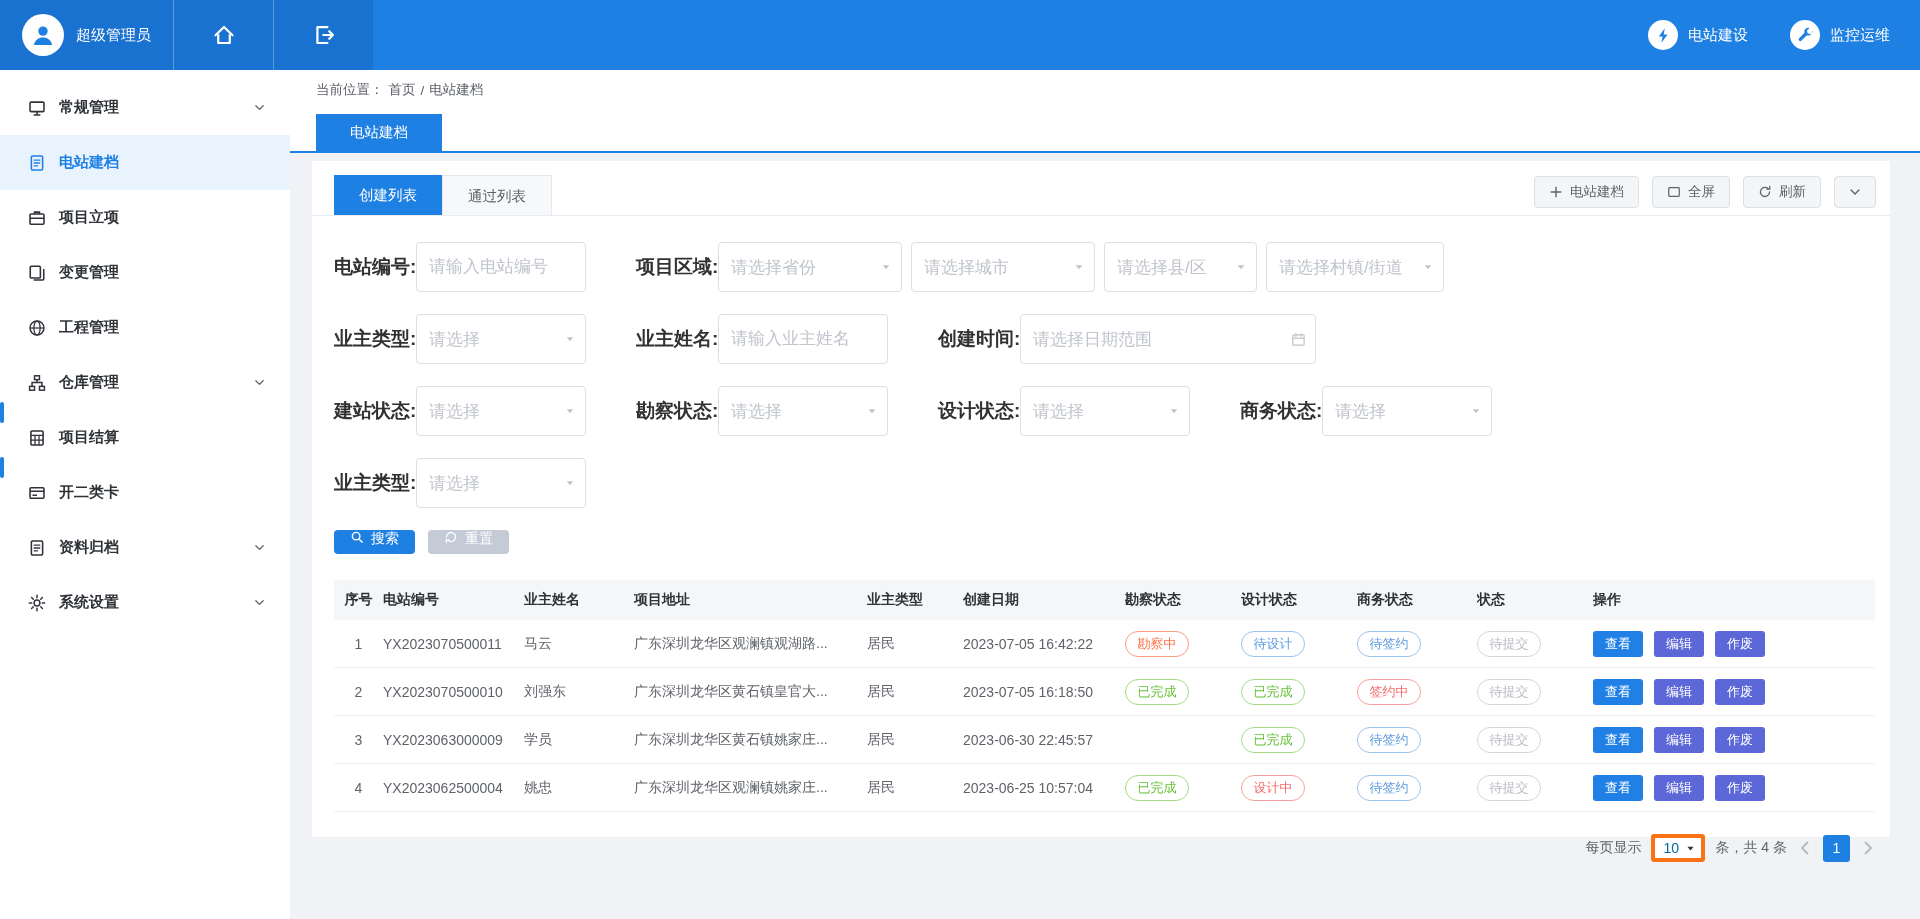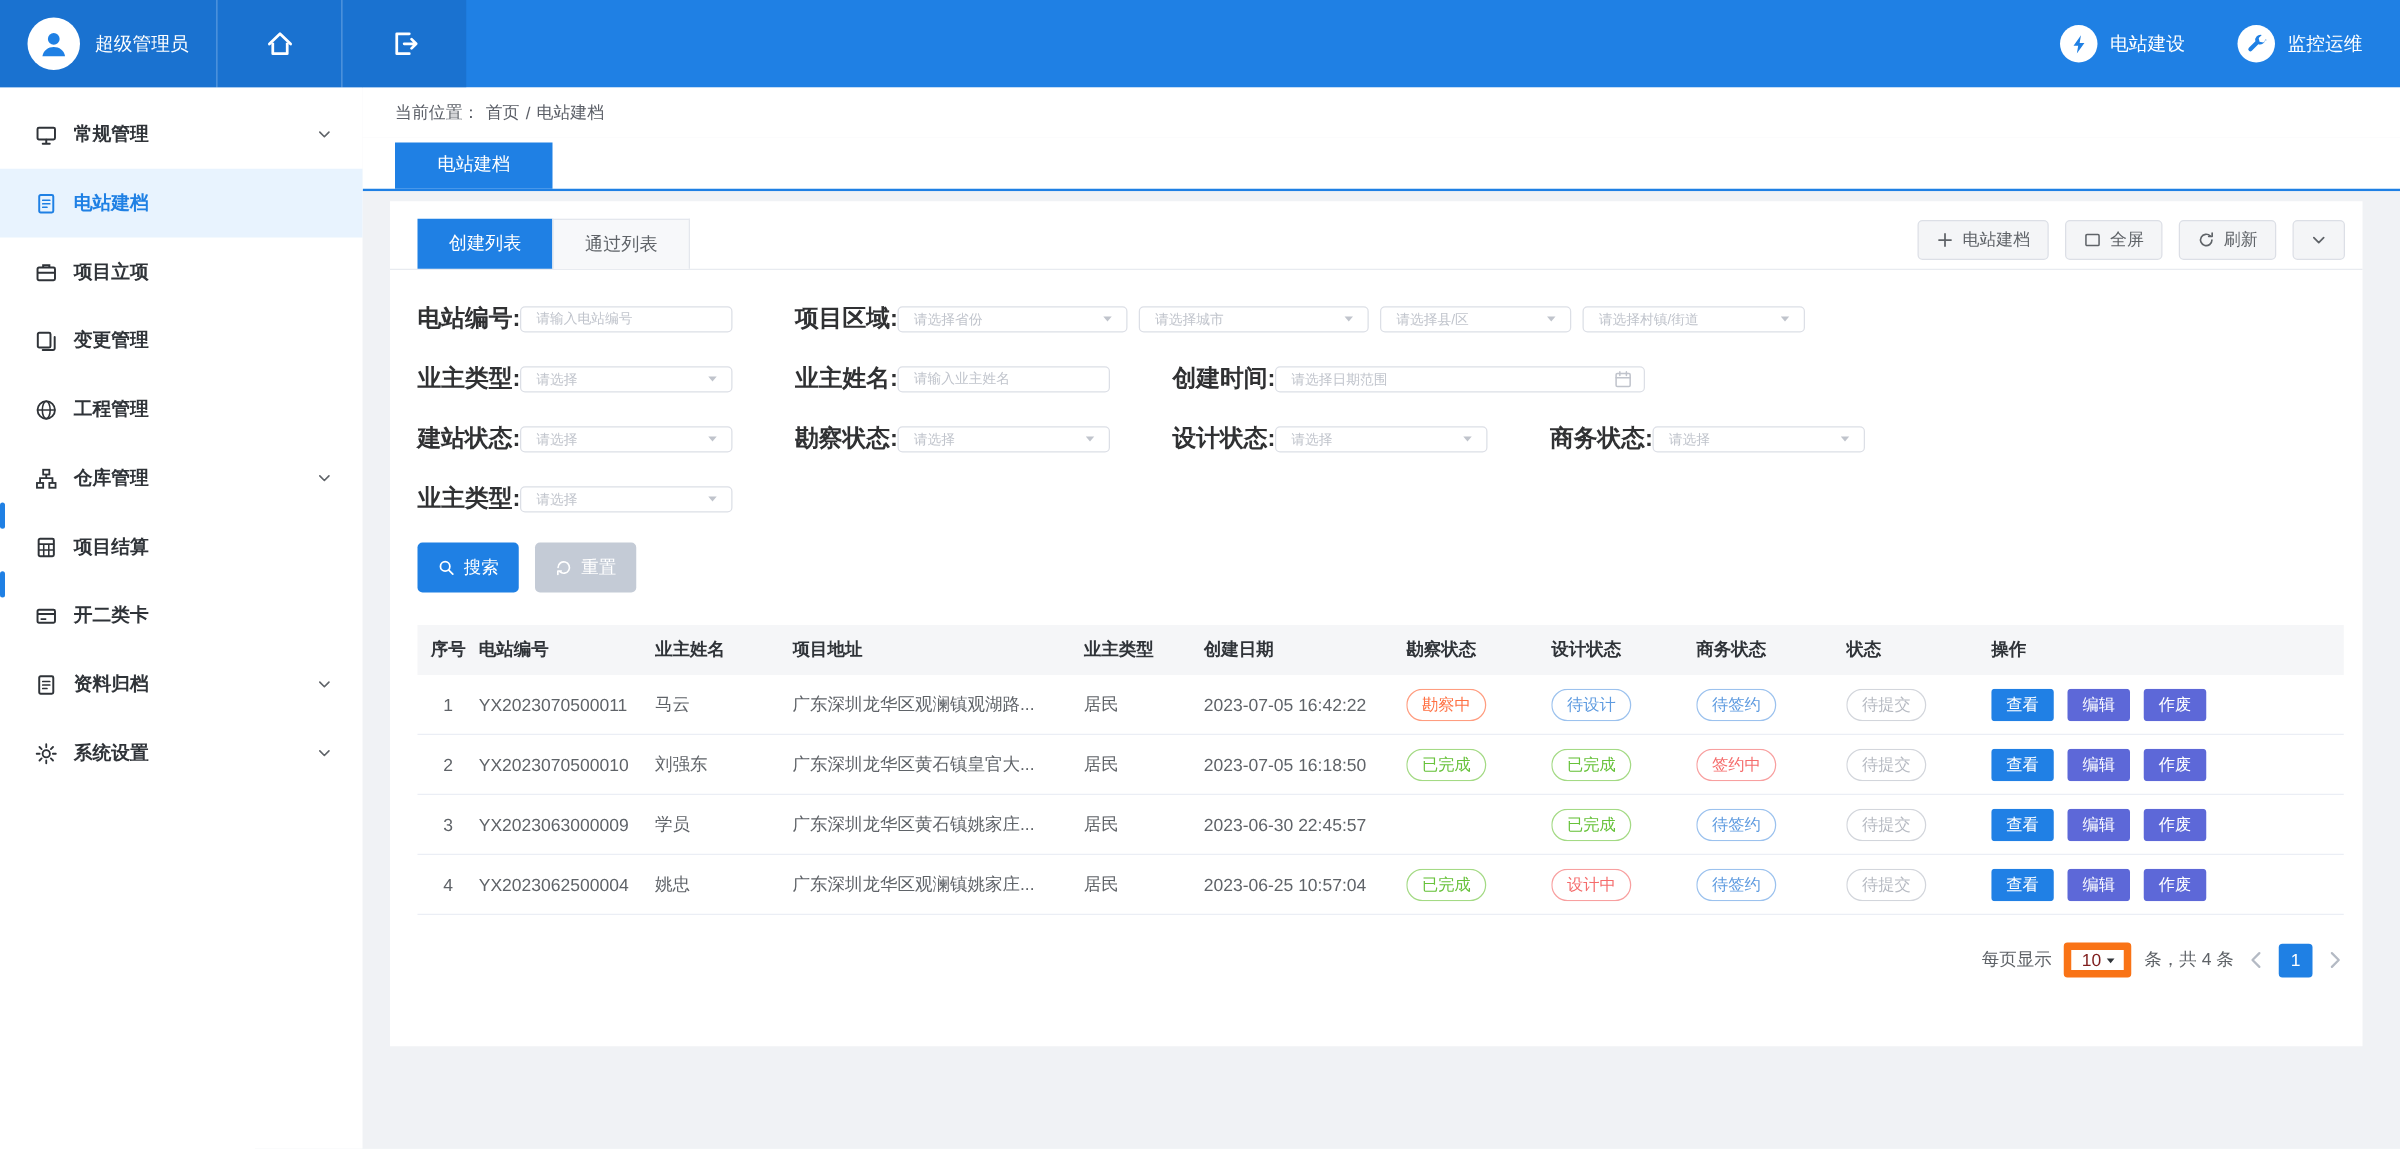--- a/index.html
+++ b/index.html
@@ -58,32 +58,32 @@
   .tbtn{height:32px;display:inline-flex;align-items:center;gap:7px;padding:0 14px;background:#f4f5f7;border:1px solid #dcdfe6;border-radius:4px;color:#5f6368;font-size:13.5px;cursor:pointer;}
   .tbtn .icn{width:14px;height:14px;}
   .tbtn-sm{padding:0 13px;}
 
   
   .filters{padding:26px 0 0 22px;}
   .frow{display:flex;margin-bottom:22px;}
   .fgroup{display:flex;align-items:center;margin-right:50px;}
   .fgroup:last-child{margin-right:0;}
   .flabel{width:82px;flex-shrink:0;text-align:right;padding-right:10px;font-size:19px;font-weight:700;color:#303133;white-space:nowrap;}
-  .ctrl{height:21px;border:1px solid #dcdfe6;border-radius:4px;background:#fff;font-size:11px;}
+  .ctrl{height:50px;border:1px solid #dcdfe6;border-radius:4px;background:#fff;font-size:17px;}
   input.ctrl{padding:0 12px;color:#5f6368;outline:none;}
   input.ctrl::placeholder{color:#c0c4cc;}
   .sel{display:inline-flex;align-items:center;justify-content:space-between;padding:0 9px 0 12px;cursor:pointer;}
   .sel .ph{color:#c0c4cc;white-space:nowrap;overflow:hidden;}
   .caret{width:12px;height:12px;color:#c0c4cc;flex-shrink:0;margin-left:6px;}
   .calicn{width:15px;height:15px;color:#c0c4cc;flex-shrink:0;}
   .selgap{margin-right:9px;}
   .w170{width:170px;} .w184{width:184px;} .w153{width:153px;} .w178{width:178px;} .w296{width:296px;}
 
   .btnrow{padding-left:22px;display:flex;gap:13px;margin-top:2px;}
-  .btn{height:40px;display:inline-flex;align-items:center;gap:7px;padding:0 16px;border:none;border-radius:4px;color:#fff;font-size:14px;cursor:pointer;}
+  .btn{height:24px;display:inline-flex;align-items:flex-start;gap:7px;padding:0 16px;border:none;border-radius:4px;color:#fff;font-size:14px;cursor:pointer;}
   .btn .icn{width:14px;height:14px;color:#fff;}
   .btn-search{background:#1f80e4;}
   .btn-reset{background:#c4cbd6;}
 
   
   .tablewrap{margin:26px 0 0 22px;width:1541px;}
   .thead{display:flex;align-items:center;background:#f5f6f8;height:40px;color:#2f3338;font-weight:600;font-size:14px;}
   .trow{display:flex;align-items:center;height:48px;border-bottom:1px solid #ebeef5;color:#5f6368;font-size:14px;}
   .cell{padding-right:8px;white-space:nowrap;overflow:hidden;}
   .c1{width:49px;text-align:center;padding-right:0;}
@@ -94,21 +94,21 @@
   .b-red{color:#f56c6c;border-color:#f8a0a0;}
   .b-blue{color:#5e9be0;border-color:#9cc2ee;}
   .b-green{color:#67c23a;border-color:#a4da85;}
   .b-gray{color:#b6bac2;border-color:#d3d6dc;}
   .act{height:26px;padding:0 12px;border:none;border-radius:3px;color:#fff;font-size:13px;margin-right:11px;cursor:pointer;}
   .act-blue{background:#2080e5;}
   .act-purple{background:#5d68d8;}
 
   
   .pager{display:flex;align-items:center;justify-content:flex-end;gap:10px;margin:22px 14px 0 0;font-size:14px;color:#5f6368;}
-  .psel{width:54px;height:28px;border:6px solid #f97316;border-radius:3px;display:inline-flex;align-items:center;justify-content:space-between;padding:0 5px 0 8px;color:#7f1d1d;cursor:pointer;background:#fff;}
+  .psel{width:54px;height:28px;border:4px solid #f97316;border-radius:3px;display:inline-flex;align-items:center;justify-content:space-between;padding:0 5px 0 8px;color:#0369a1;cursor:pointer;background:#fff;}
   .psel .caret{color:#2f3338;width:11px;height:11px;margin-left:0;}
   .pchev{width:16px;height:16px;color:#b4bac4;cursor:pointer;}
   .pnum{width:27px;height:27px;background:#1f80e4;color:#fff;display:inline-flex;align-items:center;justify-content:center;border-radius:3px;font-size:14px;cursor:pointer;}
 </style>
 </head>
 <body>
 
 <div class="topbar">
   <div class="tb-block tb-user">
     <span class="avatar">

